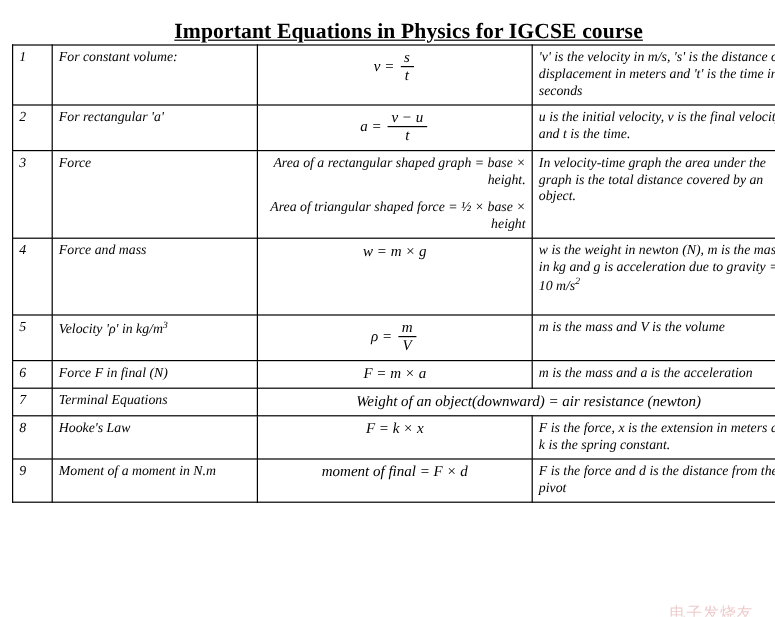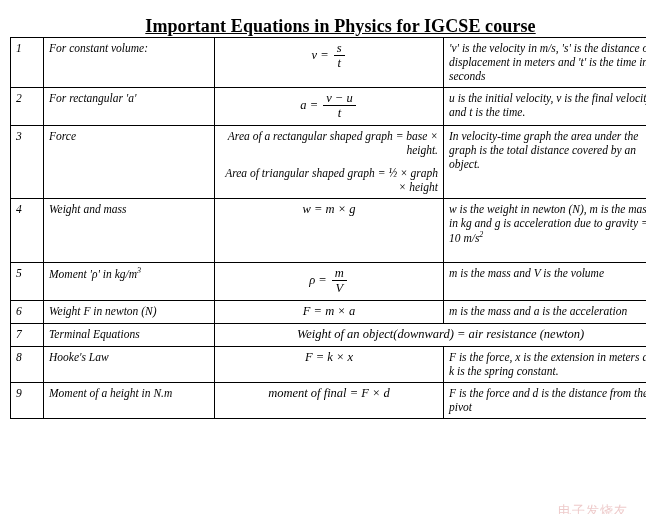--- a/index.html
+++ b/index.html
@@ -167,53 +167,53 @@
         </td>
         <td class="col-note">u is the initial velocity, v is the final velocity and t is the time.</td>
       </tr>
 
       <tr>
         <td class="col-num">3</td>
         <td class="col-desc">Force</td>
         <td class="col-eq" style="text-align:right; vertical-align:top;">
           <span class="plain-line">Area of a rectangular shaped graph = base × height.</span>
           <span class="spacer-line"></span>
-          <span class="plain-line">Area of triangular shaped graph = ½ × graph × height</span>
+          <span class="plain-line">Area of triangular shaped force = ½ × base × height</span>
         </td>
         <td class="col-note">In velocity-time graph the area under the graph is the total distance covered by an object.</td>
       </tr>
 
       <tr class="row-tall">
         <td class="col-num">4</td>
-        <td class="col-desc">Weight and mass</td>
+        <td class="col-desc">Force and mass</td>
         <td class="col-eq">
           <span class="eqline">w = m × g</span>
         </td>
         <td class="col-note"><span>w is the weight in newton (N), m is the mass in kg and g is acceleration due to gravity = 10 m/s</span><span class="sup">2</span></td>
       </tr>
 
       <tr>
         <td class="col-num">5</td>
-        <td class="col-desc"><span>Moment 'ρ' in kg/m</span><span class="sup">3</span></td>
+        <td class="col-desc"><span>Velocity 'ρ' in kg/m</span><span class="sup">3</span></td>
         <td class="col-eq">
           <span class="eqline">
             <span class="var">ρ</span>
             <span> = </span>
             <span class="frac">
               <span class="num var">m</span>
               <span class="den var">V</span>
             </span>
           </span>
         </td>
         <td class="col-note">m is the mass and V is the volume</td>
       </tr>
 
       <tr>
         <td class="col-num">6</td>
-        <td class="col-desc">Weight F in newton (N)</td>
+        <td class="col-desc">Force F in final (N)</td>
         <td class="col-eq">
           <span class="eqline">F = m × a</span>
         </td>
         <td class="col-note">m is the mass and a is the acceleration</td>
       </tr>
 
       <tr>
         <td class="col-num">7</td>
         <td class="col-desc">Terminal Equations</td>
         <td class="col-eq-wide" colspan="2">
@@ -225,21 +225,21 @@
         <td class="col-num">8</td>
         <td class="col-desc">Hooke's Law</td>
         <td class="col-eq">
           <span class="eqline">F = k × x</span>
         </td>
         <td class="col-note">F is the force, x is the extension in meters and k is the spring constant.</td>
       </tr>
 
       <tr>
         <td class="col-num">9</td>
-        <td class="col-desc">Moment of a height in N.m</td>
+        <td class="col-desc">Moment of a moment in N.m</td>
         <td class="col-eq">
           <span class="eqline">moment of final = F × d</span>
         </td>
         <td class="col-note">F is the force and d is the distance from the pivot</td>
       </tr>
 
     </tbody>
   </table>
 
   <div class="watermark">电子发烧友</div>

